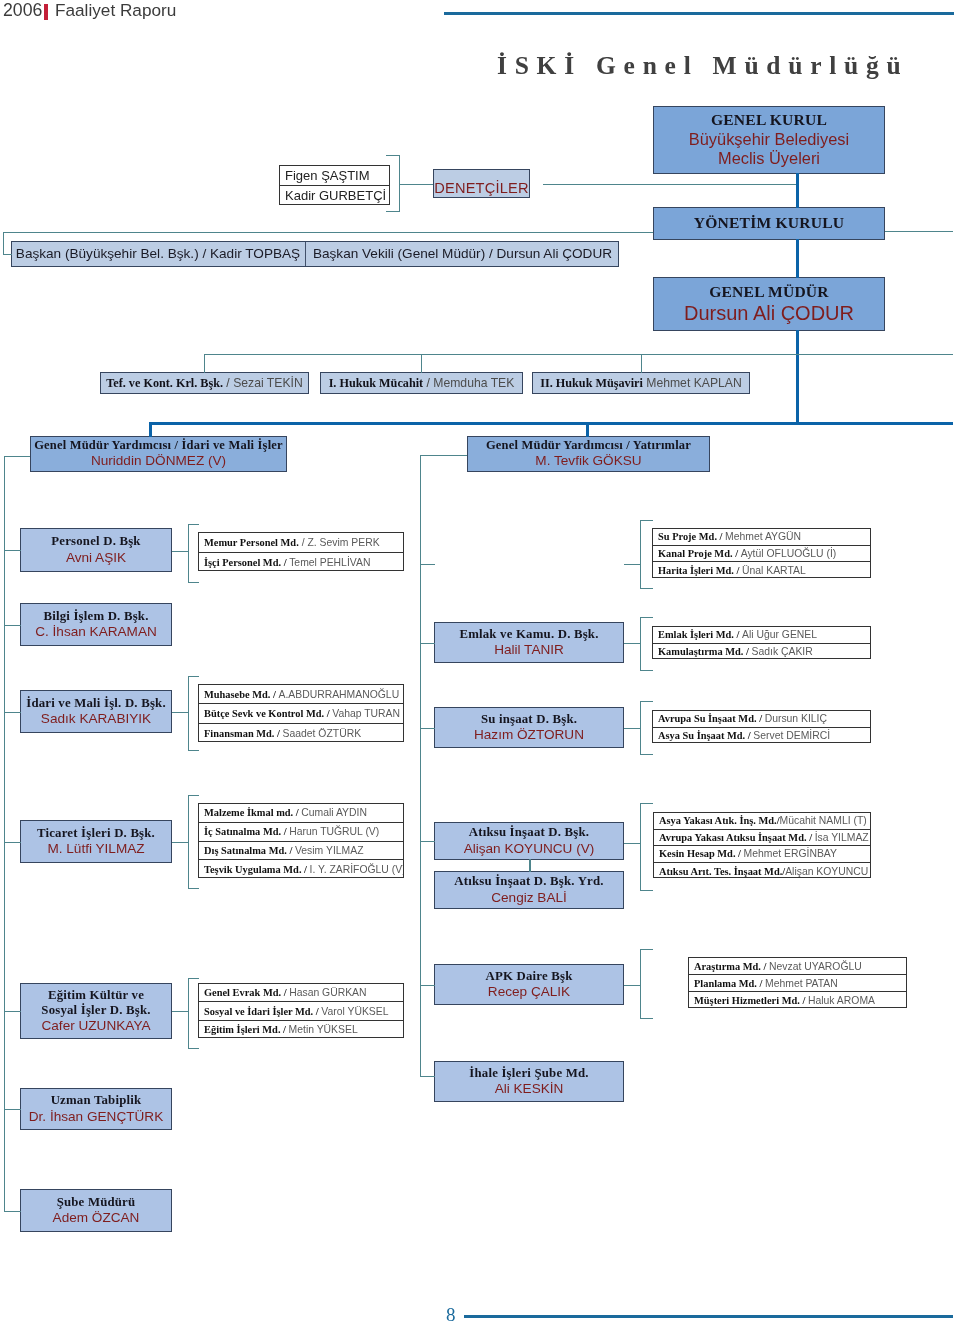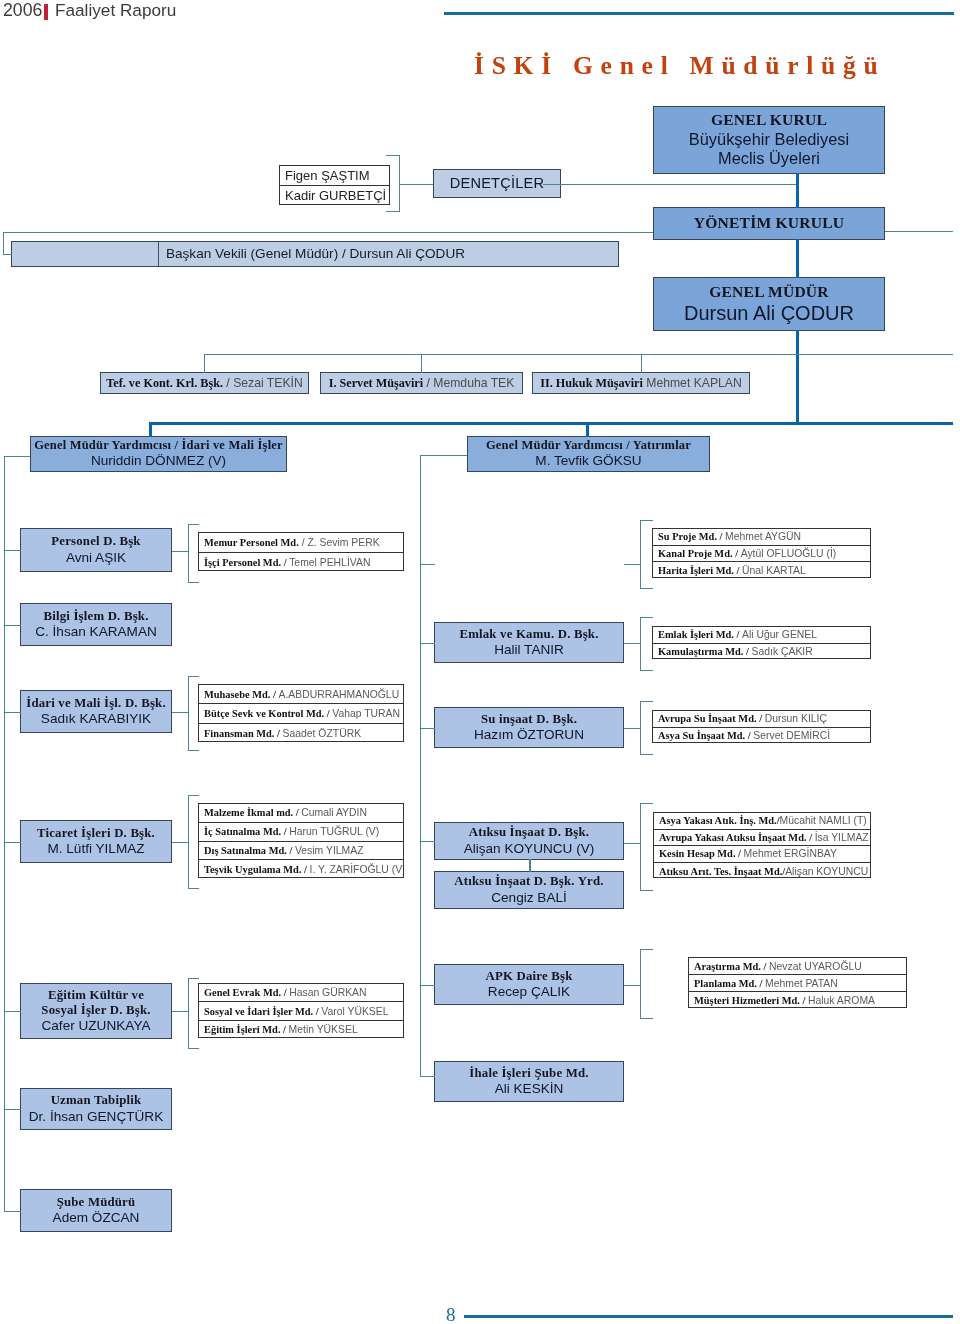--- a/index.html
+++ b/index.html
@@ -6,36 +6,36 @@
   body{width:960px;height:1324px;font-family:"Liberation Sans",sans-serif;position:relative;overflow:hidden;}
   .page{position:absolute;left:0;top:0;width:960px;height:1324px;}
   .abs{position:absolute;}
   .ln{position:absolute;background:#4e858c;}
   .lnt{position:absolute;background:#0b63a8;}
 
   #hdr-year{left:3px;top:0px;font-size:17.7px;color:#3b3b3b;font-family:"Liberation Sans",sans-serif;font-weight:400;}
   #hdr-bar{left:44px;top:4px;width:3.5px;height:16px;background:#c41f38;position:absolute;}
   #hdr-title{left:55px;top:0px;font-size:17.2px;color:#3b3b3b;font-family:"Liberation Sans",sans-serif;font-weight:400;}
   #hdr-rule{left:444px;top:12px;width:510px;height:3px;background:#1a6a9c;}
-  #ptitle{left:474px;top:51px;font-size:25.5px;font-weight:bold;color:#c2410c;letter-spacing:7.75px;
+  #ptitle{left:497px;top:51px;font-size:25.5px;font-weight:bold;color:#404040;letter-spacing:7.75px;
           font-family:"Liberation Serif",serif;white-space:nowrap;}
   #pg-num{left:446px;top:1304px;font-size:19px;color:#1a6a9c;font-family:"Liberation Serif",serif;}
   #pg-rule{left:464px;top:1315px;width:489px;height:2.6px;background:#1a6a9c;}
 
   .bx{position:absolute;border:1.5px solid #36455e;background:#adc3e5;box-sizing:border-box;
       display:flex;flex-direction:column;align-items:center;justify-content:center;text-align:center;
       color:#15151f;line-height:1.2;}
   .bx.lt{background:#bccde4;}
   .bx.dk{background:#7ba5d8;}
   .bx.md{background:#8aaedb;}
   .bx .t{font-weight:bold;font-family:"Liberation Serif",serif;letter-spacing:0.2px;white-space:nowrap;}
-  .bx .n{font-weight:normal;color:#0f172a;font-family:"Liberation Sans",sans-serif;}
+  .bx .n{font-weight:normal;color:#7f1d1d;font-family:"Liberation Sans",sans-serif;}
 
   #den-table{left:279px;top:165px;width:111px;height:40px;}
-  #den-box{left:433px;top:169px;width:128px;height:29px;}
+  #den-box{left:433px;top:169px;width:97px;height:29px;justify-content:flex-end;}
   #den-box .n{font-size:14.6px;letter-spacing:0.2px;}
   #bsk-box{left:11px;top:241px;width:608px;height:26px;flex-direction:row;padding:0;}
   .cellrow{flex:none;display:flex;align-items:center;justify-content:center;height:100%;font-size:13.6px;
            font-family:"Liberation Sans",sans-serif;color:#1b1b26;}
   .cellrow.vsep{border-left:1.2px solid #41506a;}
   #gk-box{left:653px;top:106px;width:232px;height:68px;}
   #yk-box{left:653px;top:207px;width:232px;height:33px;}
   #gm-box{left:653px;top:277px;width:232px;height:54px;}
 
   .srow{flex-direction:row;justify-content:center;}
@@ -70,41 +70,44 @@
         <span class="pl">Figen ŞAŞTIM</span>
       </div>
       <div class="r" style="height:19.8px">
         <span class="pl">Kadir GURBETÇİ</span>
       </div>
     </div>
 <div class="bx lt" id="den-box">
       <div class="n">DENETÇİLER</div>
     </div>
 <div class="bx lt" id="bsk-box">
+      <div class="cellrow" style="width:294px">
+        <span>Başkan (Büyükşehir Bel. Bşk.) / Kadir TOPBAŞ</span>
+      </div>
       <div class="cellrow vsep" style="width:313px">
         <span>Başkan Vekili (Genel Müdür) / Dursun Ali ÇODUR</span>
       </div>
     </div>
 <div class="bx dk" id="gk-box">
       <div class="t" style="font-size:15.6px">GENEL KURUL</div>
       <div class="n" style="font-size:16.4px">Büyükşehir Belediyesi</div>
       <div class="n" style="font-size:16.4px">Meclis Üyeleri</div>
     </div>
 <div class="bx dk" id="yk-box">
       <div class="t" style="font-size:15.6px">YÖNETİM KURULU</div>
     </div>
 <div class="bx dk" id="gm-box">
       <div class="t" style="font-size:15.6px">GENEL MÜDÜR</div>
       <div class="n" style="font-size:20px">Dursun Ali ÇODUR</div>
     </div>
 <div class="bx lt srow" style="left:100px;top:372px;width:209px;height:22px">
       <div class="inl"><b>Tef. ve Kont. Krl. Bşk.</b><i> / </i><span>Sezai TEKİN</span></div>
     </div>
 <div class="bx lt srow" style="left:320px;top:372px;width:203px;height:22px">
-      <div class="inl"><b>I. Servet Müşaviri</b><i> / </i><span>Memduha TEK</span></div>
+      <div class="inl"><b>I. Hukuk Mücahit</b><i> / </i><span>Memduha TEK</span></div>
     </div>
 <div class="bx lt srow" style="left:532px;top:372px;width:218px;height:22px">
       <div class="inl"><b>II. Hukuk Müşaviri</b><i> </i><span>Mehmet KAPLAN</span></div>
     </div>
 <div class="bx md" style="left:30px;top:436px;width:257px;height:36px">
       <div class="t" style="font-size:12.5px">Genel Müdür Yardımcısı / İdari ve Mali İşler</div>
       <div class="n" style="font-size:13.6px">Nuriddin DÖNMEZ (V)</div>
     </div>
 <div class="bx md" style="left:467px;top:436px;width:243px;height:36px">
       <div class="t" style="font-size:12.5px">Genel Müdür Yardımcısı / Yatırımlar</div>

